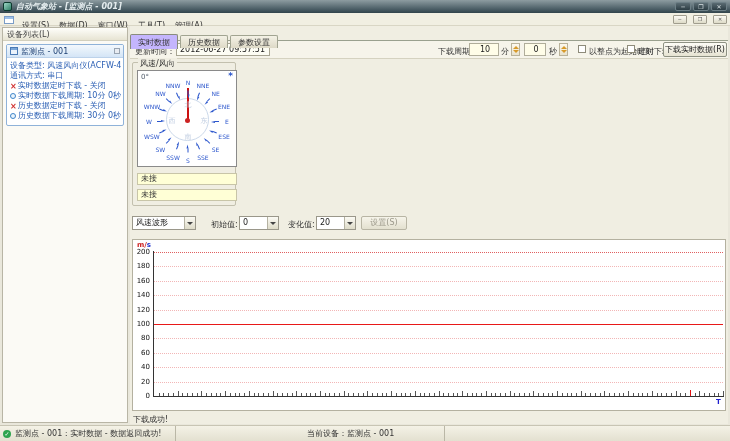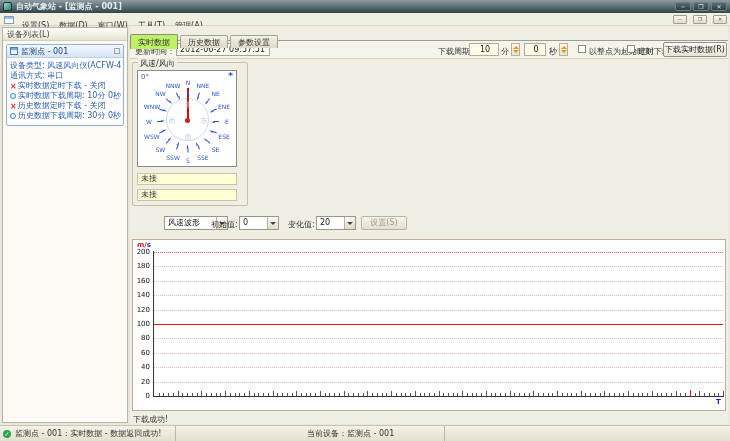--- a/index.html
+++ b/index.html
@@ -2,21 +2,21 @@
 <html><head>
 <meta charset="utf-8">
 <style>
   * { margin:0; padding:0; box-sizing:border-box; }
   html,body { width:730px; height:441px; overflow:hidden; }
   body { font-family:"DejaVu Sans", sans-serif; }
   #app { position:relative; width:730px; height:441px; background:#e9e7db; overflow:hidden; }
 
   
   .titlebar { position:absolute; left:0; top:0; width:730px; height:23px;
-    background:linear-gradient(180deg,#8d9ca1 0%,#4a5d65 40%,#1d2f36 70%,#142329 100%); }
+    background:linear-gradient(180deg,#8d9ca1 0%,#4a5d65 40%,#1d2f36 70%,#142329 100%);font-style:italic; }
   .app-icon { position:absolute; left:3px; top:2px; width:9px; height:9px; border-radius:2px;
     background:linear-gradient(135deg,#9fd8c8,#2e7d64); border:1px solid #0d3a2e; }
   .title-text { position:absolute; left:16px; top:1px; font-size:8px; font-weight:bold;
     color:#e4ecee; white-space:nowrap; }
   .tb-btn { position:absolute; top:2px; width:16px; height:9px; background:linear-gradient(#5a6b72,#2c3d44);
     border:1px solid #6e8087; border-radius:2px; color:#d7e0e2; font-size:6px; line-height:7px;
     text-align:center; cursor:default; }
   .tb-min { right:39px; } .tb-max { right:21px; } .tb-close { right:3px; }
 
   
@@ -53,41 +53,41 @@
   .li-clock { width:6px; height:6px; border:1px solid #3f85c9; border-radius:50%; margin-right:2px;
     background:#eaf3fc; flex:none; }
 
   
   .main { position:absolute; left:130px; top:26px; width:598px; height:398px; background:#f0eee2; }
   .tabstrip { position:absolute; left:0; top:0; width:100%; height:15px; }
   .tabstrip::after { content:""; position:absolute; left:0; bottom:0; width:100%; height:1px; background:#9aa08e; }
   .tab { position:relative; display:inline-block; height:13px; margin-top:2px; margin-right:2px; padding:0 7px;
     font-size:8px; line-height:13px; color:#333; background:linear-gradient(#f4f2e6,#ddd9c6);
     border:1px solid #a1a491; border-bottom:none; border-radius:2px 2px 0 0; z-index:1; white-space:nowrap; }
-  .tab.active { height:15px; margin-top:8px; line-height:15px; background:#bef264; border-color:#898c7c; z-index:2; }
+  .tab.active { height:15px; margin-top:8px; line-height:15px; background:#c4b5fd; border-color:#898c7c; z-index:2; }
   .toolbar { position:absolute; left:0; top:15px; width:100%; height:18px; background:#f6f4ea;
     border-bottom:1px solid #d5d2c0; }
   .tb-label { position:absolute; font-size:8px; color:#333; white-space:nowrap; }
   .timebox { position:absolute; left:46px; top:2px; width:94px; height:13px; background:#fdfdf4;
     border:1px solid #a8a593; font-size:8px; line-height:11px; padding-left:3px; color:#222; white-space:nowrap; }
   .numfield { position:absolute; top:2px; height:13px; background:#fffde8; border:1px solid #b0ad9a;
     font-size:8px; line-height:11px; padding-left:2px; color:#222;text-align:center; }
   .spin { position:absolute; top:2px; width:9px; height:13px; background:linear-gradient(#fdf9ee,#e8e2cd);
     border:1px solid #b9b29a; }
   .spin::before, .spin::after { content:""; position:absolute; left:1px; border-left:3px solid transparent;
     border-right:3px solid transparent; }
   .spin::before { top:2px; border-bottom:3px solid #d89a2a; }
   .spin::after  { bottom:2px; border-top:3px solid #d89a2a; }
   .checkbox { position:absolute; top:4px; width:8px; height:8px; background:#fff; border:1px solid #8e8b7a; }
   .dl-button { position:absolute; left:533px; top:1px; width:64px; height:15px;
     background:linear-gradient(#fdfcf6,#e6e3d2); border:1px solid #8e9183; border-radius:2px;
     font-size:8px; line-height:13px; text-align:center; color:#222; white-space:nowrap; }
 
   
-  .wind-group { position:absolute; left:2px; top:36px; width:116px; height:144px;
+  .wind-group { position:absolute; left:2px; top:36px; width:104px; height:144px;
     border:1px solid #c3c0ae; border-radius:2px; }
   .group-title { position:absolute; left:5px; top:-5px; padding:0 2px; background:#f0eee2;
     font-size:8px; color:#333; white-space:nowrap; }
   .compass-box { position:absolute; left:4px; top:7px; width:100px; height:97px; background:#fff;
     border:1px solid #8a8a8a; overflow:hidden; }
   .deg-label { position:absolute; left:3px; top:2px; font-size:7px; color:#55606e; }
   .compass-marker-icon { position:absolute; right:3px; top:0px; font-size:9px; font-weight:bold; color:#2a55cc; }
   .compass-circle { position:absolute; left:28px; top:27px; width:43px; height:43px; border-radius:50%;
     border:1px solid #ccd9ea; }
   .compass-dir { position:absolute; font-size:6px; color:#2a55cc; white-space:nowrap;
@@ -310,21 +310,21 @@
           </span>
           <span class="compass-inner" style="left: 50px; top: 34px;">北</span>
           <span class="compass-inner" style="left: 50px; top: 66px;">南</span>
           <span class="compass-inner" style="left: 66px; top: 50px;">东</span>
           <span class="compass-inner" style="left: 34px; top: 50px;">西</span>
         </div>
       <div class="wind-field" style="top:110px;">未接</div>
       <div class="wind-field" style="top:126px;">未接</div>
     </div>
 
-    <div class="combo" style="left:2px; width:64px;margin-left:32px;">
+    <div class="combo" style="left:2px; width:64px;">
       <span>风速波形</span>
       <span class="arrowbtn"></span>
     </div>
     <span class="ctl-label" style="left:81px;">初始值:</span>
     <div class="combo" style="left:109px; width:40px;">
       <span>0</span>
       <span class="arrowbtn"></span>
     </div>
     <span class="ctl-label" style="left:158px;">变化值:</span>
     <div class="combo" style="left:186px; width:40px;">

